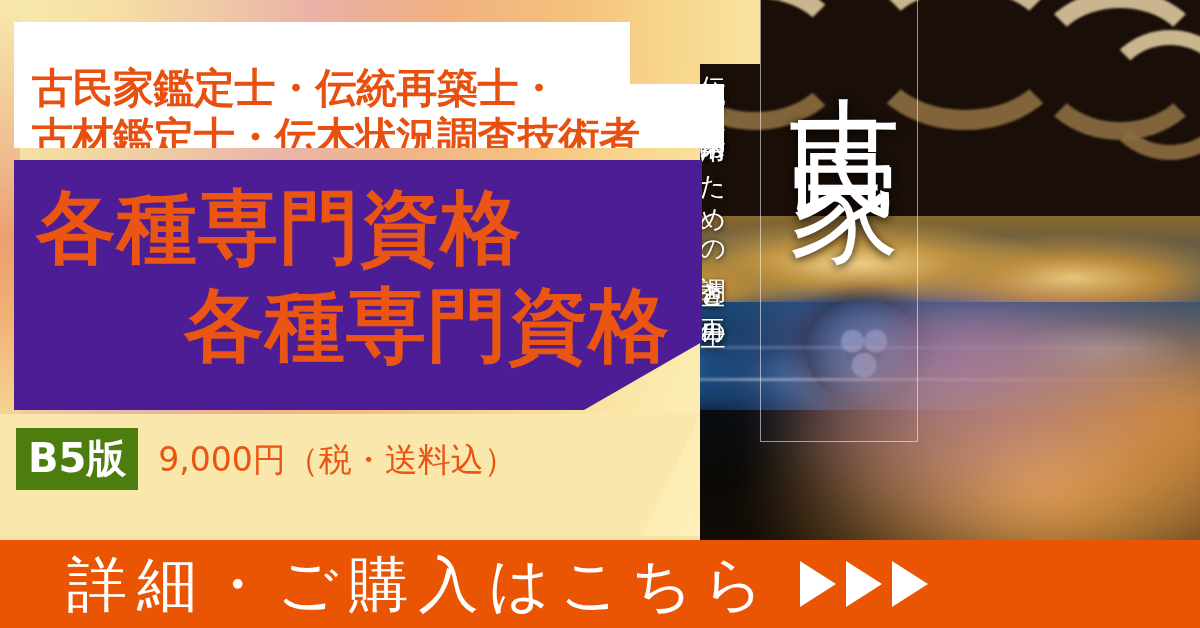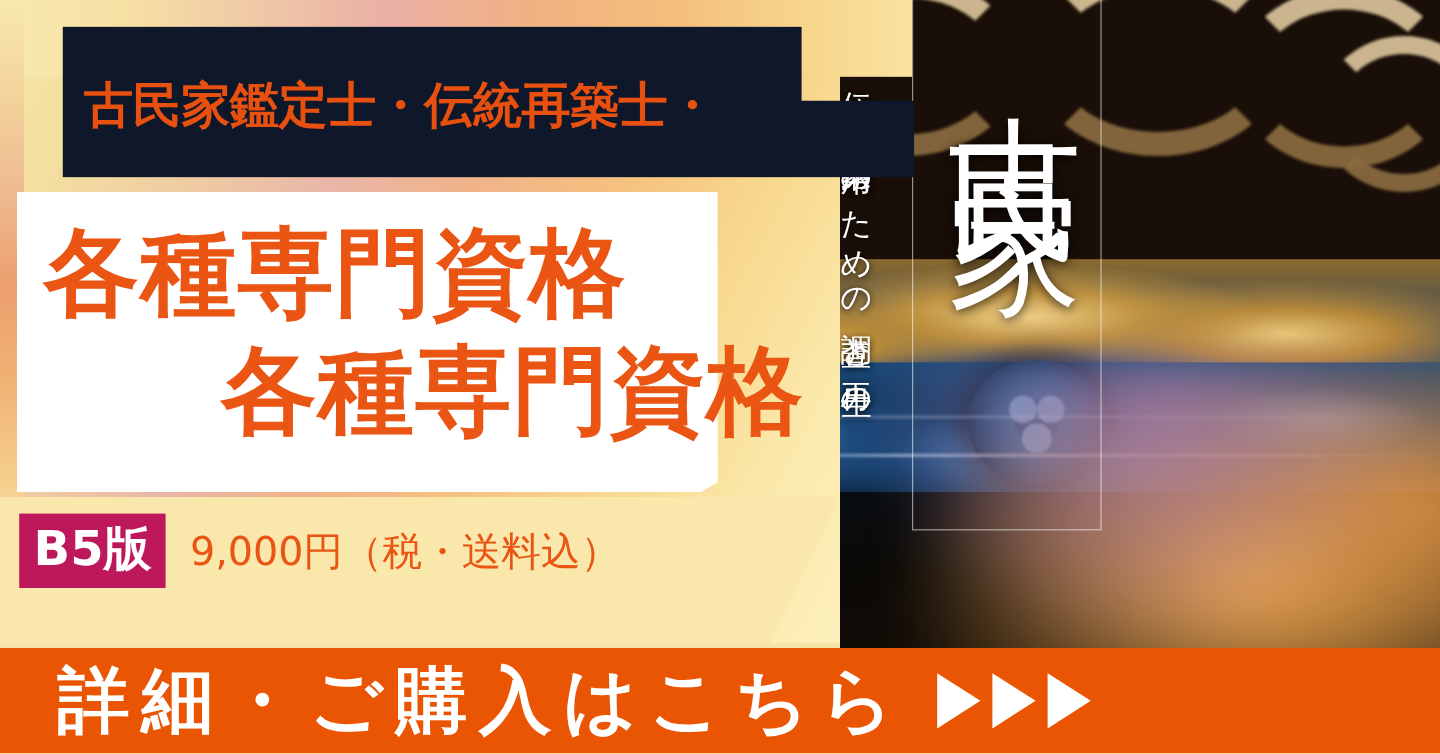--- a/index.html
+++ b/index.html
@@ -169,43 +169,42 @@
     width:720px; height:126px;
     background:#f9e7ab;
     clip-path:polygon(0 0, 700px 0, 640px 126px, 0 126px);
   }
 
   
   .card-sub {
     position:absolute;
     left:14px; top:22px;
     width:710px; height:126px;
-    background:#0f172a;
+    background:#ffffff;
     clip-path:polygon(0 0, 616px 0, 616px 62px, 710px 62px, 710px 126px, 0 126px);
-    margin-left:38px;
   }
   .sub-line {
     position:absolute;
     left:18px;
     color:#e8500f;
     font-weight:700;
     font-size:41px;
     letter-spacing:-0.5px;
     white-space:nowrap;
     font-family:"DejaVu Sans","Liberation Sans",sans-serif;
   }
   .sub-line-1 { top:39px; }
   .sub-line-2 { top:88px; }
 
   
   .card-main {
     position:absolute;
     left:14px; top:160px;
-    width:584px; height:250px;
-    background:#ffffff;
+    width:688px; height:250px;
+    background:#4c1d95;
     clip-path:polygon(0 0, 600px 0, 688px 0, 688px 110px, 688px 182px, 570px 250px, 0 250px);
   }
   .main-line {
     position:absolute;
     color:#ea5513;
     font-weight:700;
     font-size:80px;
     line-height:1;
     white-space:nowrap;
     letter-spacing:1px;
@@ -216,21 +215,21 @@
 
   
   .price-row {
     position:absolute;
     left:16px; top:428px;
     height:62px;
     display:flex;
     align-items:center;
   }
   .size-badge {
-    background:#be185d;
+    background:#4d7c0f;
     color:#ffffff;
     font-weight:700;
     font-size:40px;
     line-height:1;
     padding:10px 12px 12px;
     letter-spacing:0px;
     white-space:nowrap;
   }
   .price-text {
     margin-left:20px;
@@ -246,26 +245,26 @@
   .cta-bar {
     position:absolute;
     left:0; top:540px;
     width:1200px; height:88px;
     background:#ea5504;
     display:flex;
     align-items:center;
   }
   .cta-label {
     color:#ffffff;
-    font-weight:700;
+    font-weight:400;
     font-size:60px;
     line-height:1;
     letter-spacing:10px;
     white-space:nowrap;
-    margin-left:48px;
+    margin-left:67px;
     font-family:"DejaVu Sans","Liberation Sans",sans-serif;
   }
   .cta-arrows {
     display:flex;
     align-items:center;
     gap:10px;
     margin-left:26px;
   }
   .cta-arrow {
     width:0; height:0;
@@ -310,20 +309,21 @@
   <div class="vtext cover-subtitle">伝統構法　古民家活用のための調査と再生の</div>
 
   <div class="bg-gradient"></div>
   <div class="bg-gradient-top"></div>
   <div class="bg-left-strip"></div>
   <div class="price-slab"></div>
   <div class="slab-hairline"></div>
 
   <div class="card-sub">
     <div class="sub-line sub-line-1">古民家鑑定士・伝統再築士・</div>
+    <div class="sub-line sub-line-2">古材鑑定士・伝木状況調査技術者</div>
   </div>
 
   <div class="card-main">
     <div class="main-line main-line-1">各種専門資格</div>
     <div class="main-line main-line-2">各種専門資格</div>
   </div>
 
   <div class="price-row">
     <span class="size-badge">B5版</span>
     <span class="price-text">9,000円（税・送料込）</span>

